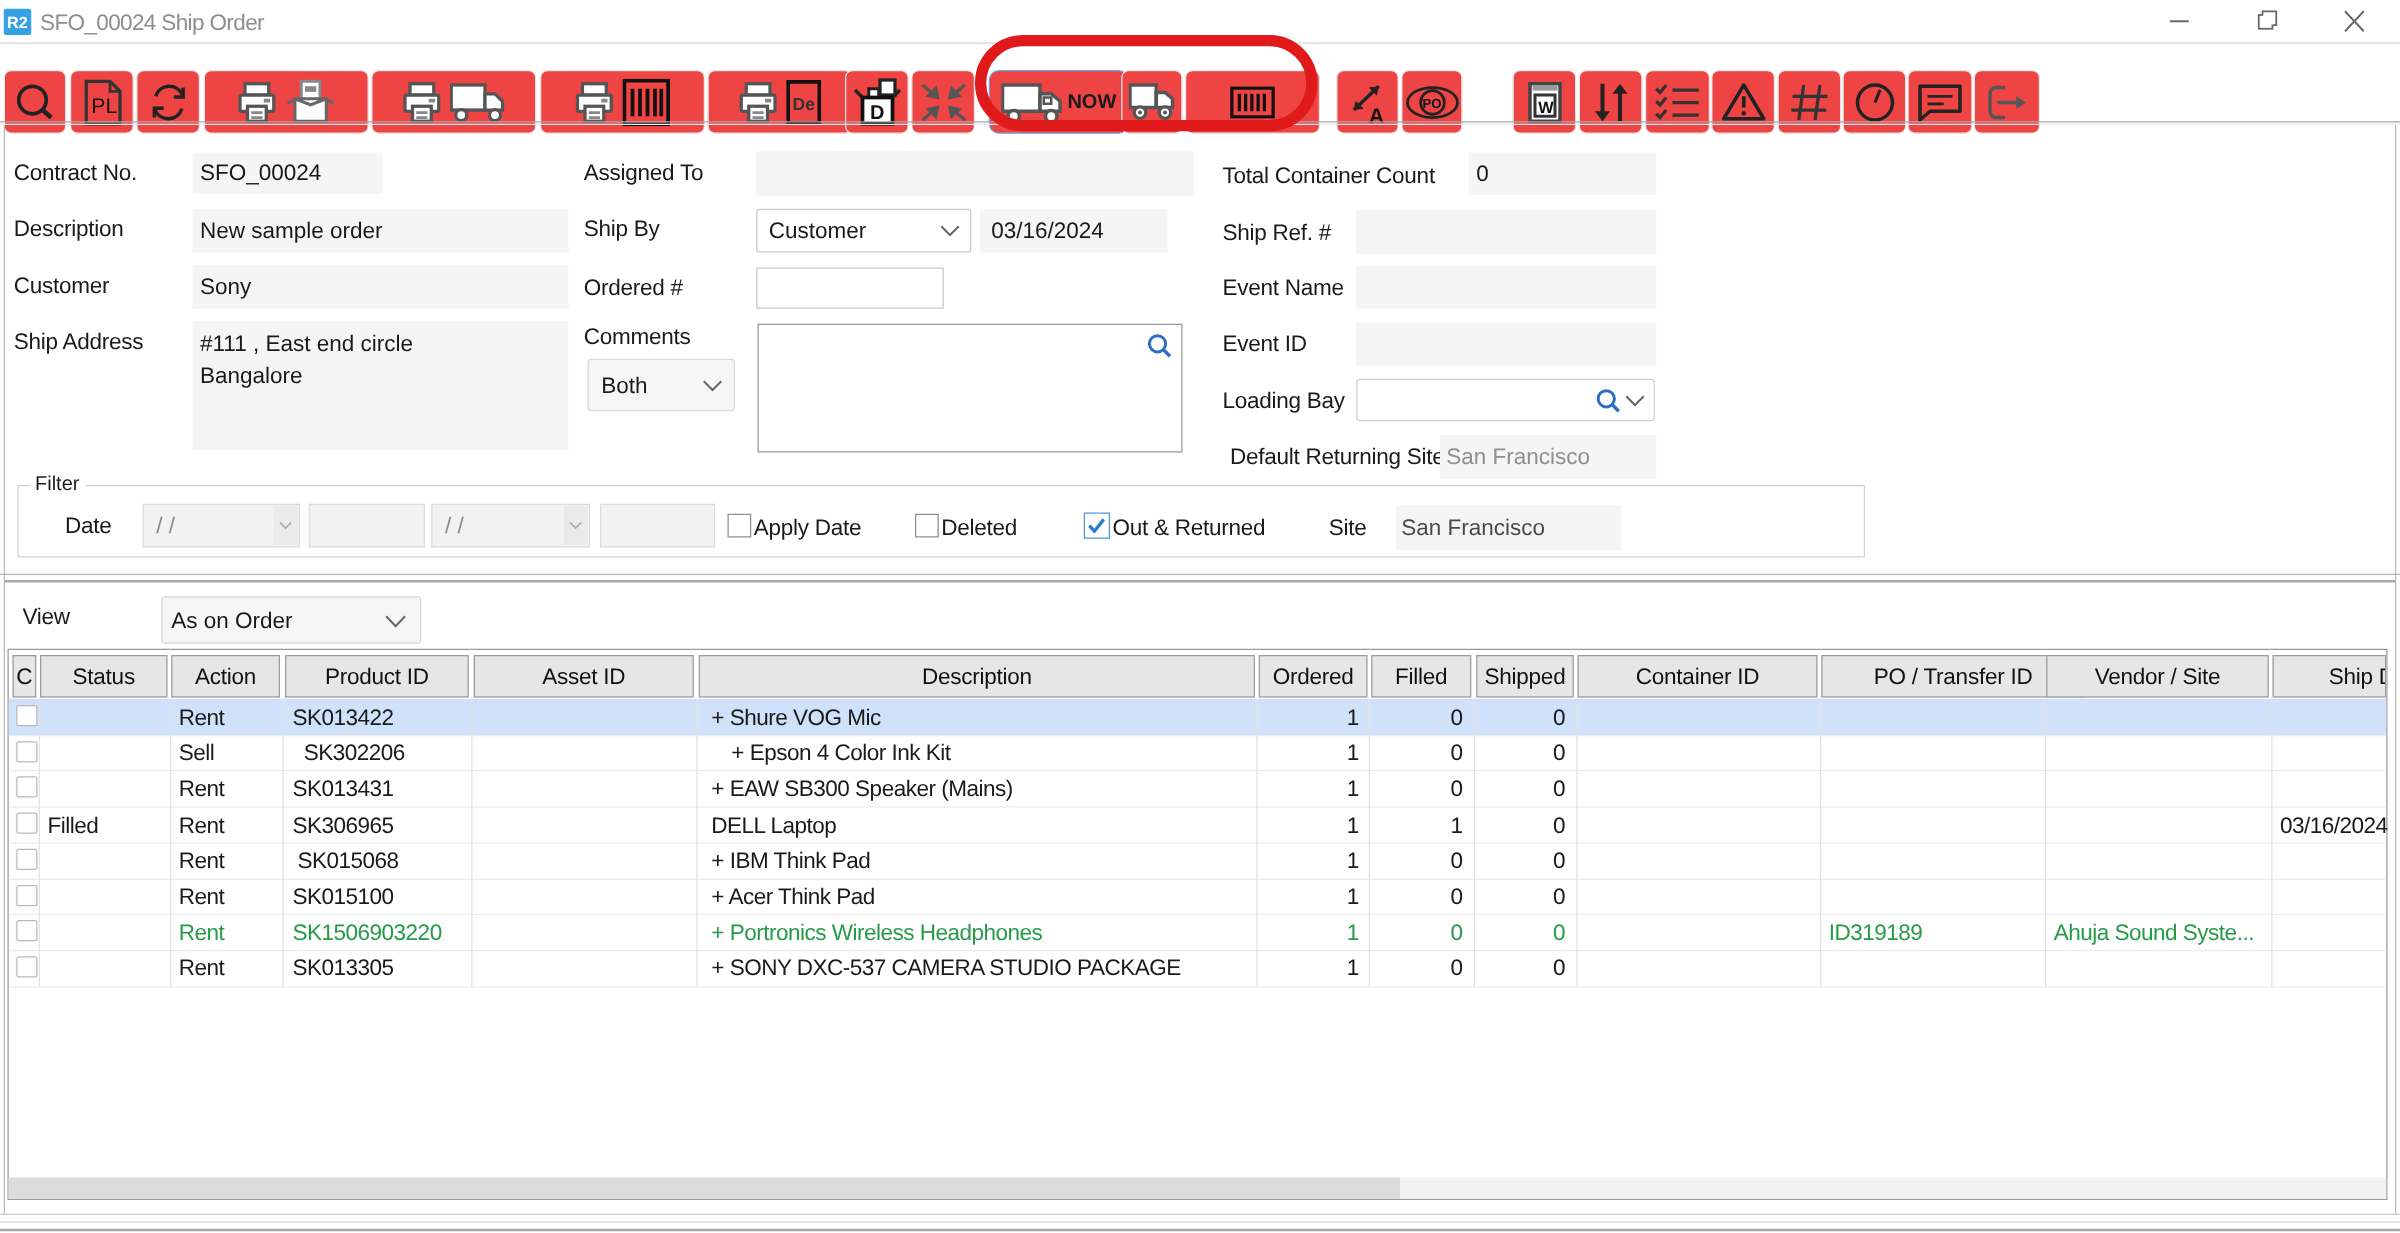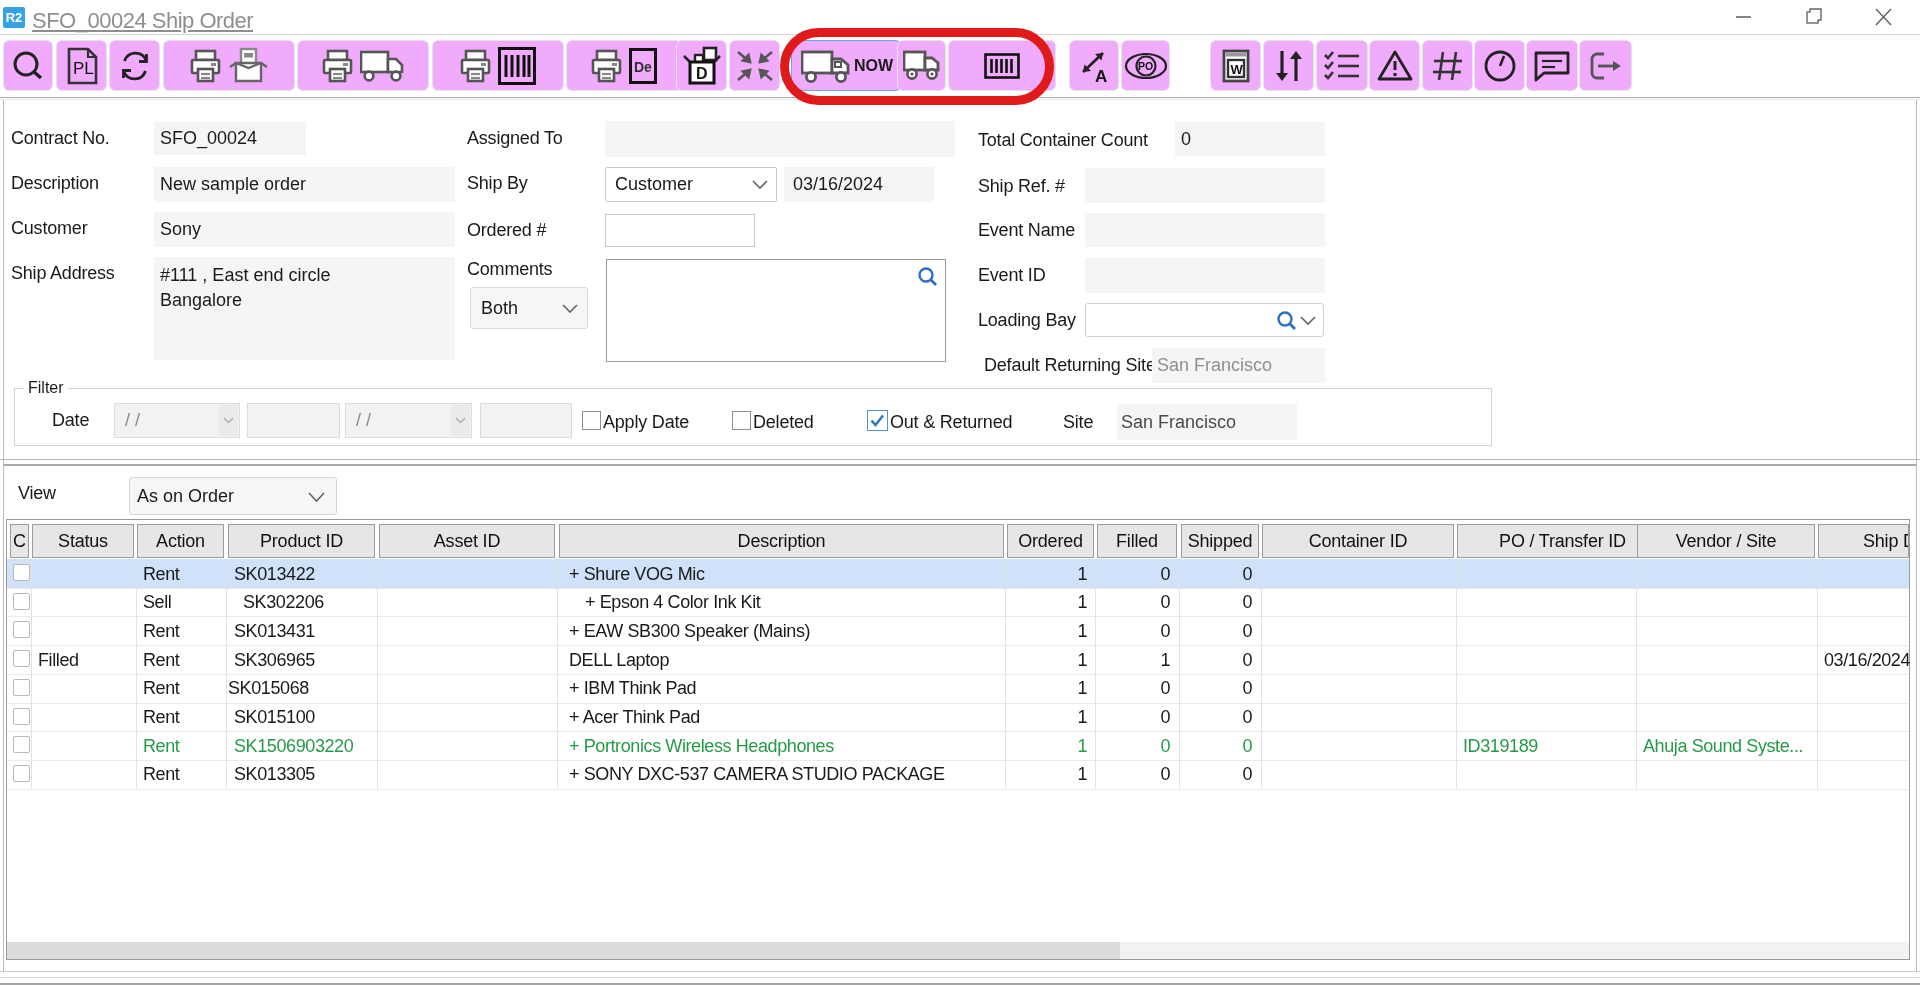--- a/index.html
+++ b/index.html
@@ -1,33 +1,33 @@
 <!DOCTYPE html>
 <html><head><meta charset="utf-8">
 <style>
 html,body{margin:0;padding:0;}
 body{width:1920px;height:986px;position:relative;overflow:hidden;background:#fff;
  font-family:"Liberation Sans",sans-serif;font-size:18px;color:#1a1a1a;}
 .abs{position:absolute;}
 .lbl{position:absolute;white-space:nowrap;letter-spacing:-0.2px;}
 .fld{position:absolute;background:#f5f5f5;white-space:nowrap;overflow:hidden;}
 .fld span{display:block;padding:0 6px;line-height:inherit;}
-.tbtn{position:absolute;top:40px;height:51px;background:#f0abfc;border:1px solid #e4e4e4;
+.tbtn{position:absolute;top:56px;height:51px;background:#ef4444;border:1px solid #e4e4e4;
  border-radius:6px;display:flex;align-items:center;justify-content:center;gap:7px;box-sizing:border-box;}
 .hdrcell{position:absolute;top:524px;height:34px;background:#e6e6e6;border:1px solid #9c9c9c;
  box-sizing:border-box;display:flex;align-items:center;justify-content:center;font-size:18px;color:#111;letter-spacing:-0.2px;white-space:nowrap;overflow:hidden;}
 .cell{position:absolute;white-space:nowrap;overflow:hidden;letter-spacing:-0.4px;}
 .cb{position:absolute;width:17px;height:17px;background:#fff;border:1px solid #b9b9b9;border-radius:2px;box-sizing:border-box;}
 .vline{position:absolute;width:1px;background:#e2e2e2;}
 .hline{position:absolute;height:1px;background:#ebebeb;}
 </style></head>
 <body>
 
 <div class="abs" style="left:3px;top:7px;width:22px;height:21px;background:#36a2e6;border-radius:2px;color:#fff;font-weight:bold;font-size:13px;text-align:center;line-height:21px;">R2</div>
-<div class="abs" style="left:32px;top:8px;font-size:22px;letter-spacing:-0.5px;color:#8e8e8e;text-decoration:underline;">SFO_00024 Ship Order</div>
+<div class="abs" style="left:32px;top:8px;font-size:18px;letter-spacing:-0.5px;color:#8e8e8e;">SFO_00024 Ship Order</div>
 
 <svg class="abs" style="left:1730px;top:6px;" width="170" height="22" viewBox="0 0 170 22">
  <line x1="6" y1="11" x2="21" y2="11" stroke="#666" stroke-width="1.6"></line>
  <rect x="77" y="6" width="11" height="11" fill="none" stroke="#666" stroke-width="1.4"></rect>
  <path d="M80 6 v-3 h11 v11 h-3" fill="#fff" stroke="#666" stroke-width="1.4"></path>
  <path d="M146 3 l15 16 M161 3 l-15 16" stroke="#666" stroke-width="1.5"></path>
 </svg>
 <div class="abs" style="left:0;top:34px;width:1920px;height:1px;background:#d6d6d6;"></div>
 
 <div id="toolbar">
@@ -436,21 +436,21 @@
     <div class="cell" style="left:137px;top:649.6px;width:81px;padding-left:6px;">Rent</div>
     <div class="cell" style="left:228px;top:649.6px;width:141px;padding-left:6px;">SK306965</div>
     <div class="cell" style="left:559px;top:649.6px;width:435px;padding-left:10px;">DELL Laptop</div>
     <div class="cell" style="left:1007px;top:649.6px;width:80px;text-align:right;padding-right:7px;">1</div>
     <div class="cell" style="left:1097px;top:649.6px;width:73px;text-align:right;padding-right:7px;">1</div>
     <div class="cell" style="left:1181px;top:649.6px;width:71px;text-align:right;padding-right:7px;">0</div>
     <div class="cell" style="left:1818px;top:649.6px;width:91px;padding-left:6px;">03/16/2024</div>
     <div class="cb" style="left:13px;top:650.1px;"></div>
     <div class="hline" style="left:7px;top:673.8000000000001px;width:1902px;"></div>
     <div class="cell" style="left:137px;top:678.3px;width:81px;padding-left:6px;">Rent</div>
-    <div class="cell" style="left:228px;top:678.3px;width:141px;padding-left:0;">SK015068</div>
+    <div class="cell" style="left:228px;top:678.3px;width:141px;padding-left:10px;">SK015068</div>
     <div class="cell" style="left:559px;top:678.3px;width:435px;padding-left:10px;">+ IBM Think Pad</div>
     <div class="cell" style="left:1007px;top:678.3px;width:80px;text-align:right;padding-right:7px;">1</div>
     <div class="cell" style="left:1097px;top:678.3px;width:73px;text-align:right;padding-right:7px;">0</div>
     <div class="cell" style="left:1181px;top:678.3px;width:71px;text-align:right;padding-right:7px;">0</div>
     <div class="cb" style="left:13px;top:678.8px;"></div>
     <div class="hline" style="left:7px;top:702.5px;width:1902px;"></div>
     <div class="cell" style="left:137px;top:707px;width:81px;padding-left:6px;">Rent</div>
     <div class="cell" style="left:228px;top:707px;width:141px;padding-left:6px;">SK015100</div>
     <div class="cell" style="left:559px;top:707px;width:435px;padding-left:10px;">+ Acer Think Pad</div>
     <div class="cell" style="left:1007px;top:707px;width:80px;text-align:right;padding-right:7px;">1</div>

